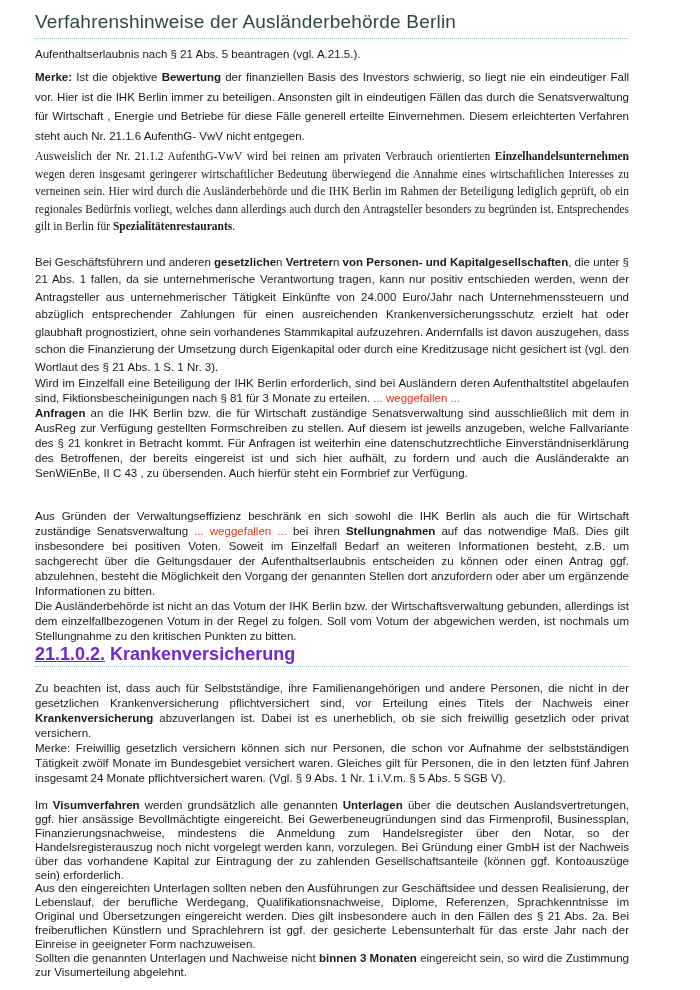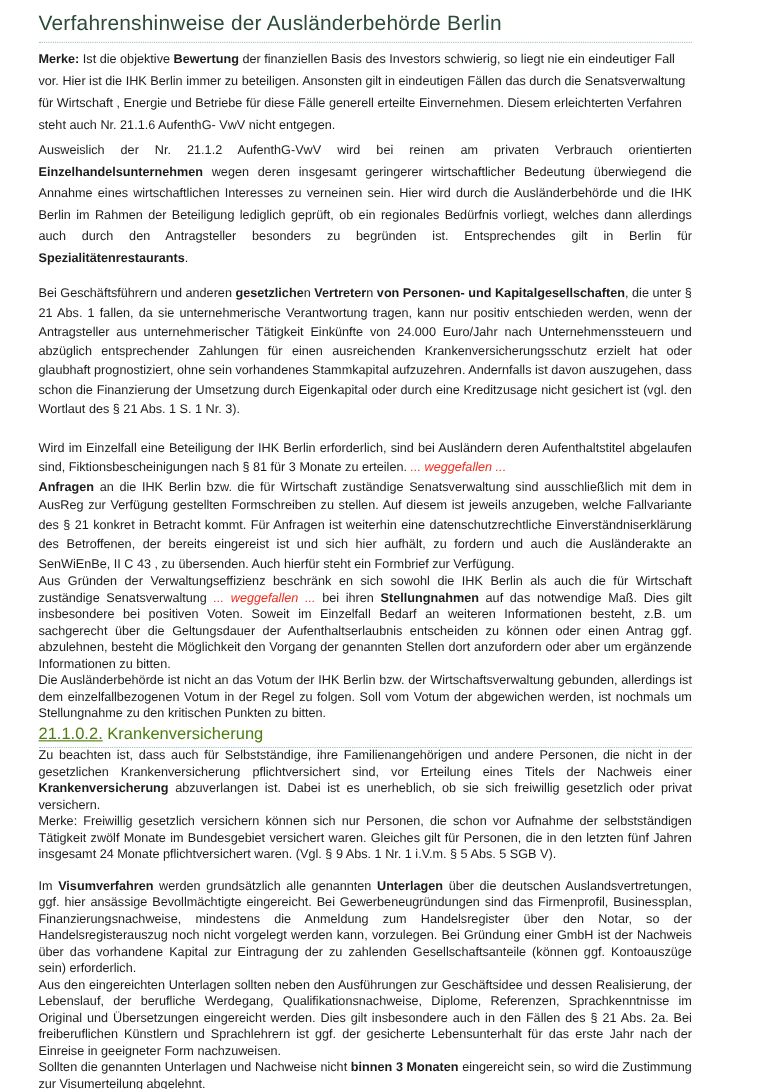--- a/index.html
+++ b/index.html
@@ -25,59 +25,60 @@
     border-bottom: 1px dotted #9cc0b8;
   }
   #blocks p {
     margin: 0;
     font-size: 11.5px;
     text-align: justify;
     color: #1b1b1b;
   }
   #blocks p:nth-of-type(1) { margin-top: 5px;  line-height: 20px; text-align: left; }
   #blocks p:nth-of-type(2) { margin-top: 4px;  line-height: 19.5px; }
-  #blocks p:nth-of-type(3) { margin-top: 14px; line-height: 17.5px; }
+  #blocks p:nth-of-type(3) { margin-top: 2px; line-height: 17.5px; font-family: Liberation Serif, serif; }
   #blocks p:nth-of-type(4) { margin-top: 18px;  line-height: 17.5px; }
   #blocks p:nth-of-type(5) { margin-top: 0px;  line-height: 15px; }
-  #blocks p:nth-of-type(6) { margin-top: 0; line-height: 15px; }
+  #blocks p:nth-of-type(6) { margin-top: 28px; line-height: 15px; }
   #blocks p:nth-of-type(7) { margin-top: 14px;  line-height: 15px; }
-  #blocks p:nth-of-type(8) { margin-top: 2px;  line-height: 13.9px; }
+  #blocks p:nth-of-type(8) { margin-top: 13px;  line-height: 13.9px; }
   #blocks h2 {
     margin: 0;
-    font-size: 15px;
-    font-weight: 400;
+    font-size: 18px;
+    font-weight: 700;
     line-height: 15px;
-    color: #4d7c0f;
+    color: #6d28d9;
     padding-bottom: 4px;
     border-bottom: 1px dotted #9cc0c0;
   }
   #blocks h2:nth-of-type(1) { margin-top: 3px; }
   #blocks h2:nth-of-type(2) { margin-top: 1px; }
   #blocks h2:nth-of-type(3) { margin-top: 17px; }
   #blocks h2 .hnum { text-decoration: underline; }
   .b   { font-weight: bold; }
   .u   { }
-  .red { color: #ee2e1e; font-style: italic; }
+  .red { color: #ee2e1e; }
   .footer {
     position: absolute;
     left: 35px;
     right: 35px;
     top: 954px;
     display: flex;
     justify-content: space-between;
     font-size: 12px;
     color: #1b1b1b;
   }
 </style>
 </head>
 <body>
 
 <div class="page">
   <h1 class="doc-title">Verfahrenshinweise der Ausländerbehörde Berlin</h1>
   <div id="blocks">
+      <p><span>Aufenthaltserlaubnis nach § 21 Abs. 5 beantragen (vgl. A.21.5.).</span></p>
       <p><span class="b u">Merke:</span><span> Ist die objektive </span><span class="b">Bewertung</span><span> der finanziellen Basis des Investors schwierig, so liegt nie ein eindeutiger Fall vor. Hier ist die IHK Berlin immer zu beteiligen. Ansonsten gilt in eindeutigen Fällen das durch die Senatsverwaltung für Wirtschaft , Energie und Betriebe für diese Fälle generell erteilte Einvernehmen. Diesem erleichterten Verfahren steht auch Nr. 21.1.6 AufenthG- VwV nicht entgegen.</span></p>
       <p><span>Ausweislich der Nr. 21.1.2 AufenthG-VwV wird bei reinen am privaten Verbrauch orientierten </span><span class="b">Einzelhandelsunternehmen</span><span> wegen deren insgesamt geringerer wirtschaftlicher Bedeutung überwiegend die Annahme eines wirtschaftlichen Interesses zu verneinen sein. Hier wird durch die Ausländerbehörde und die IHK Berlin im Rahmen der Beteiligung lediglich geprüft, ob ein regionales Bedürfnis vorliegt, welches dann allerdings auch durch den Antragsteller besonders zu begründen ist. Entsprechendes gilt in Berlin für </span><span class="b">Spezialitätenrestaurants</span><span>.</span></p>
       <p><span>Bei Geschäftsführern und anderen </span><span class="b">gesetzliche</span><span>n </span><span class="b">Vertreter</span><span>n </span><span class="b">von Personen- und Kapitalgesellschaften</span><span>, die unter § 21 Abs. 1 fallen, da sie unternehmerische Verantwortung tragen, kann nur positiv entschieden werden, wenn der Antragsteller aus unternehmerischer Tätigkeit Einkünfte von 24.000 Euro/Jahr nach Unternehmenssteuern und abzüglich entsprechender Zahlungen für einen ausreichenden Krankenversicherungsschutz  erzielt hat oder glaubhaft prognostiziert, ohne sein vorhandenes Stammkapital aufzuzehren. Andernfalls ist davon auszugehen, dass schon die Finanzierung der Umsetzung durch Eigenkapital oder durch eine Kreditzusage nicht gesichert ist (vgl. den Wortlaut des § 21 Abs. 1 S. 1 Nr. 3).</span></p>
       <p><span>Wird im Einzelfall eine Beteiligung der  IHK Berlin erforderlich, sind bei Ausländern deren Aufenthaltstitel abgelaufen sind, Fiktionsbescheinigungen nach § 81 für 3 Monate zu erteilen. </span><span class="red">... weggefallen ...</span><br><span class="b">Anfragen</span><span> an die IHK Berlin bzw. die für Wirtschaft zuständige Senatsverwaltung sind ausschließlich mit dem in AusReg zur Verfügung gestellten Formschreiben zu stellen. Auf diesem ist jeweils anzugeben, welche Fallvariante des § 21 konkret in Betracht kommt. Für Anfragen ist weiterhin eine datenschutzrechtliche Einverständniserklärung des Betroffenen, der bereits eingereist ist und sich hier aufhält, zu fordern und auch die Ausländerakte an SenWiEnBe, II C 43 , zu übersenden. Auch hierfür steht ein Formbrief zur Verfügung.</span></p>
       <p><span>Aus Gründen der Verwaltungseffizienz beschränk en sich sowohl die IHK Berlin als auch die für Wirtschaft zuständige Senatsverwaltung   </span><span class="red">... weggefallen ...</span><span> bei ihren </span><span class="b">Stellungnahmen</span><span> auf das notwendige Maß. Dies gilt insbesondere bei positiven Voten. Soweit im Einzelfall Bedarf an weiteren Informationen besteht, z.B. um sachgerecht über die Geltungsdauer der Aufenthaltserlaubnis entscheiden zu können oder einen Antrag ggf. abzulehnen, besteht  die Möglichkeit den Vorgang der genannten Stellen dort anzufordern oder aber um ergänzende Informationen zu bitten.</span><br><span>Die Ausländerbehörde ist nicht an das Votum  der IHK Berlin bzw. der Wirtschaftsverwaltung gebunden, allerdings ist dem einzelfallbezogenen Votum in der Regel zu folgen. Soll vom Votum der abgewichen werden, ist nochmals um Stellungnahme zu den kritischen Punkten zu bitten.</span></p>
       <h2><span class="hnum">21.1.0.2.</span><span> Krankenversicherung</span></h2>
       <p><span>Zu beachten ist, dass auch für Selbstständige, ihre Familienangehörigen und andere Personen, die nicht in der gesetzlichen Krankenversicherung pflichtversichert sind, vor Erteilung eines Titels der Nachweis einer </span><span class="b">Krankenversicherung</span><span> abzuverlangen ist. Dabei ist es unerheblich, ob sie sich freiwillig gesetzlich oder privat versichern.</span><br><span class="u">Merke</span><span>: Freiwillig gesetzlich versichern können sich nur Personen, die schon vor Aufnahme der selbstständigen Tätigkeit zwölf Monate im Bundesgebiet versichert waren. Gleiches gilt für Personen, die in den letzten fünf Jahren insgesamt 24 Monate pflichtversichert waren. (Vgl. § 9 Abs. 1 Nr. 1 i.V.m. § 5 Abs. 5 SGB V).</span></p>
       <p><span>Im  </span><span class="b">Visumverfahren</span><span> werden grundsätzlich alle genannten </span><span class="b">Unterlagen</span><span> über die deutschen Auslandsvertretungen, ggf. hier ansässige Bevollmächtigte eingereicht. Bei Gewerbeneugründungen sind das Firmenprofil, Businessplan, Finanzierungsnachweise, mindestens die Anmeldung zum Handelsregister über den Notar, so der Handelsregisterauszug noch nicht vorgelegt werden kann, vorzulegen. Bei Gründung einer GmbH ist der Nachweis über das vorhandene Kapital zur Eintragung der zu zahlenden  Gesellschaftsanteile (können ggf. Kontoauszüge sein) erforderlich.</span><br><span>Aus den eingereichten Unterlagen sollten neben den Ausführungen zur Geschäftsidee und dessen Realisierung, der Lebenslauf, der berufliche Werdegang, Qualifikationsnachweise, Diplome, Referenzen, Sprachkenntnisse im Original und Übersetzungen eingereicht werden. Dies gilt insbesondere auch in den Fällen des § 21 Abs. 2a. Bei freiberuflichen Künstlern und Sprachlehrern ist ggf. der gesicherte Lebensunterhalt für das erste Jahr nach der Einreise in geeigneter Form nachzuweisen.</span><br><span>Sollten die genannten Unterlagen und Nachweise nicht </span><span class="b">binnen  3 Monaten</span><span> eingereicht sein, so wird die Zustimmung zur Visumerteilung abgelehnt.</span></p>
     </div>
 </div>

